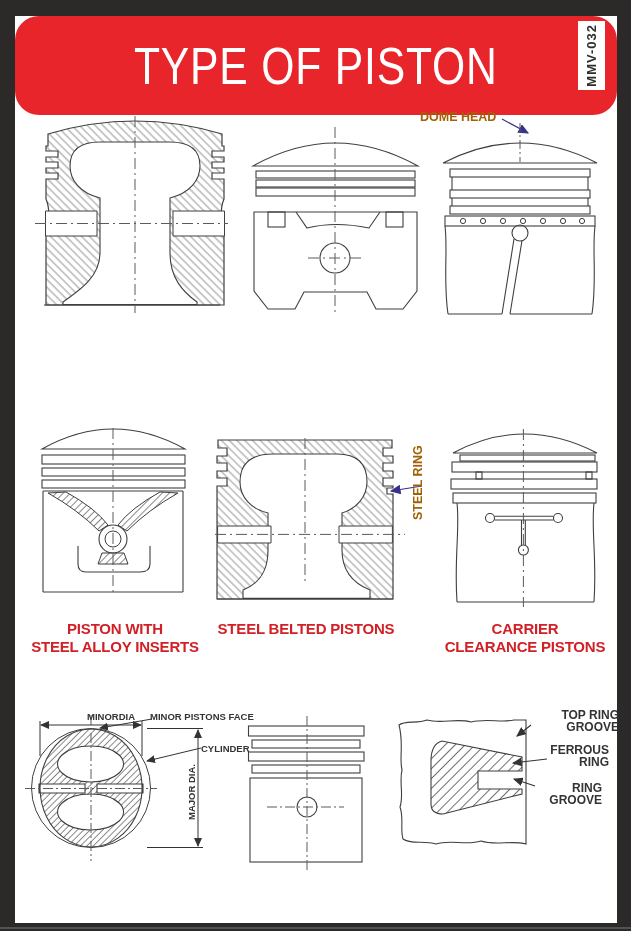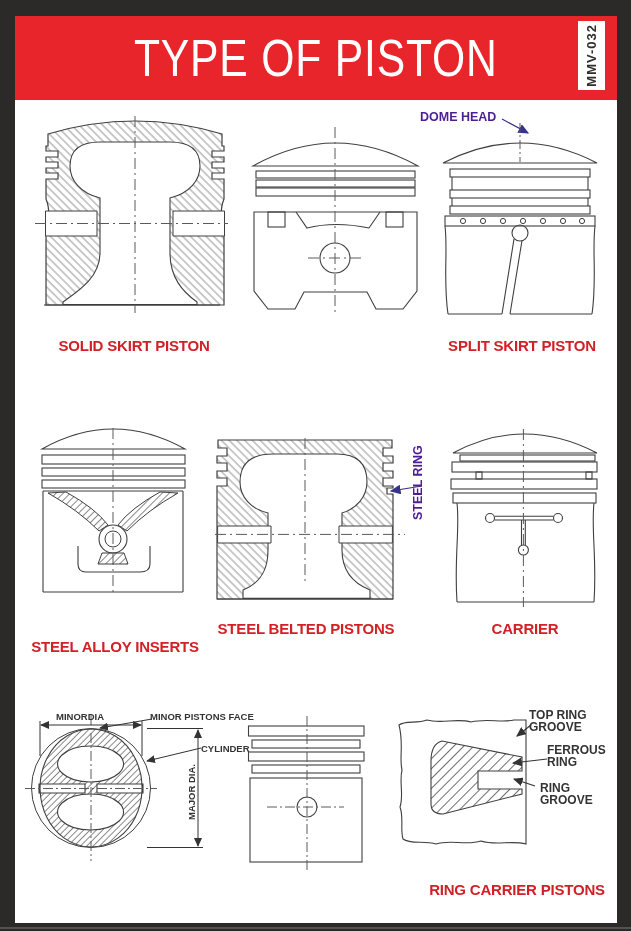--- a/index.html
+++ b/index.html
@@ -1,36 +1,36 @@
 <!DOCTYPE html>
 <html><head>
 <meta charset="utf-8">
 <style>
   html,body{margin:0;padding:0;background:#2b2a28;}
   .frame{position:relative;width:631px;height:931px;background:#2b2a28;overflow:hidden;
          font-family:"Liberation Sans",sans-serif;}
   .frame-bottom-line{position:absolute;left:0;top:927px;width:631px;height:2px;background:#54524f;}
   .poster{position:absolute;left:15px;top:16px;width:602px;height:907px;background:#ffffff;}
-  .banner{position:absolute;left:0;top:0;width:602px;height:84px;background:#e8252b;
-          display:flex;align-items:center;justify-content:center;}
+  .banner{position:absolute;left:0;top:0;width:602px;height:99px;background:#e8252b;
+          display:flex;align-items:center;justify-content:center;border-radius:24px;}
   .title{color:#ffffff;font-size:52px;font-weight:400;letter-spacing:1px;
          transform:scaleX(0.82);transform-origin:center;white-space:nowrap;}
   .code-box{position:absolute;left:563px;top:5px;width:27px;height:69px;background:#ffffff;
             display:flex;align-items:center;justify-content:center;}
   .code-box span{writing-mode:vertical-rl;transform:rotate(180deg);
                  font-size:13px;font-weight:bold;color:#2f2e2c;letter-spacing:1px;}
   .fig{position:absolute;}
   .lbl{position:absolute;color:#d22027;font-weight:bold;font-size:15px;
        text-align:center;width:200px;letter-spacing:-0.2px;white-space:nowrap;}
-  .ann-navy{position:absolute;color:#4c1d95;font-weight:bold;font-size:12.5px;white-space:nowrap;}
+  .ann-navy{position:absolute;color:#a16207;font-weight:bold;font-size:12.5px;white-space:nowrap;}
   .ann-navy.vert{writing-mode:vertical-rl;transform:rotate(180deg);white-space:nowrap;}
   .ann-blk{position:absolute;color:#333333;font-weight:bold;font-size:9.5px;white-space:nowrap;}
   .ann-blk.vert{writing-mode:vertical-rl;transform:rotate(180deg);}
   .ann-blk2{position:absolute;color:#333333;font-weight:bold;font-size:12px;line-height:11.5px;
-            text-align:left;}
+            text-align:right;}
   svg{display:block;overflow:visible;}
 </style>
 </head>
 <body>
 
 <div class="frame">
   <div class="poster">
 
     <div class="banner">
       <div class="title">TYPE OF PISTON</div>
@@ -95,22 +95,20 @@
           <circle cx="45" cy="111" r="2.6"></circle>
         <circle cx="65" cy="111" r="2.6"></circle>
           <circle cx="85" cy="111" r="2.6"></circle>
         <circle cx="105" cy="111" r="2.6"></circle>
           <circle cx="125" cy="111" r="2.6"></circle>
         <circle cx="144" cy="111" r="2.6"></circle>
       </g>
     </svg>
     <div class="ann-navy" style="left:405px;top:94px">DOME HEAD</div>
 
-    <div class="lbl" style="left:19px;top:321px">SOLID SKIRT PISTON</div>
-    <div class="lbl" style="left:407px;top:321px">SPLIT SKIRT PISTON</div>
 
     <svg class="fig" style="left:25px;top:412px" width="150" height="170" viewBox="0 0 150 170">
       <defs>
         <pattern id="h4" width="5" height="5" patternUnits="userSpaceOnUse" patternTransform="rotate(-45)">
           <line x1="0" y1="2.5" x2="5" y2="2.5" stroke="#7a7a7a" stroke-width="0.9"></line>
         </pattern>
       </defs>
       <g fill="none" stroke="#3f3f3f" stroke-width="1.1">
         <path d="M2,21 Q73,-19 145,21 Z"></path>
         <rect x="2" y="27" width="143" height="9"></rect>
@@ -159,23 +157,25 @@
         <path d="M7,74 C10,100 4,130 7,173 M144,74 C141,100 147,130 144,173 M7,173 H144"></path>
         <circle cx="40" cy="89" r="4.5"></circle>
         <circle cx="108" cy="89" r="4.5"></circle>
         <path d="M44.5,87.2 H103.5 M44.5,91 H103.5"></path>
         <path d="M71.5,91 V117 M75.3,91 V117"></path>
         <circle cx="73.4" cy="121" r="5"></circle>
       </g>
       <line x1="73.4" y1="0" x2="73.4" y2="178" stroke="#5a5a5a" stroke-width="1" stroke-dasharray="11,4,2,4"></line>
     </svg>
 
+    <div class="lbl" style="left:0px;top:604px">PISTON WITH</div>
     <div class="lbl" style="left:191px;top:604px">STEEL BELTED PISTONS</div>
     <div class="lbl" style="left:0px;top:622px">STEEL ALLOY INSERTS</div>
     <div class="lbl" style="left:410px;top:604px">CARRIER</div>
+    <div class="lbl" style="left:410px;top:622px">CLEARANCE PISTONS</div>
 
     <svg class="fig" style="left:10px;top:685px" width="220" height="165" viewBox="0 0 220 165">
       <defs>
         <pattern id="h7" width="4.5" height="4.5" patternUnits="userSpaceOnUse" patternTransform="rotate(-45)">
           <line x1="0" y1="2.2" x2="4.5" y2="2.2" stroke="#7a7a7a" stroke-width="0.9"></line>
         </pattern>
         <marker id="arr7e" markerWidth="10" markerHeight="8" refX="8" refY="4" orient="auto">
           <path d="M0,0 L9,4 L0,8 Z" fill="#333333"></path>
         </marker>
         <marker id="arr7s" markerWidth="10" markerHeight="8" refX="8" refY="4" orient="auto-start-reverse">
@@ -194,21 +194,21 @@
         <line x1="15" y1="20" x2="15" y2="55"></line>
         <line x1="117" y1="20" x2="117" y2="55"></line>
         <line x1="16" y1="24" x2="116" y2="24" marker-start="url(#arr7s)" marker-end="url(#arr7e)"></line>
         <line x1="127" y1="18" x2="75" y2="27" marker-end="url(#arr7e)"></line>
         <line x1="176" y1="47" x2="122" y2="60" marker-end="url(#arr7e)"></line>
         <line x1="122" y1="27.5" x2="178" y2="27.5"></line>
         <line x1="122" y1="146.5" x2="178" y2="146.5"></line>
         <line x1="173" y1="29" x2="173" y2="145" marker-start="url(#arr7s)" marker-end="url(#arr7e)"></line>
       </g>
     </svg>
-    <div class="ann-blk" style="left:41px;top:695px;width:90px;text-align:left">MINORDIA</div>
+    <div class="ann-blk" style="left:30px;top:695px;width:90px;text-align:right">MINORDIA</div>
     <div class="ann-blk" style="left:135px;top:695px">MINOR PISTONS FACE</div>
     <div class="ann-blk" style="left:186px;top:727px">CYLINDER</div>
     <div class="ann-blk vert" style="left:171px;top:752px;height:52px">MAJOR DIA.</div>
 
     <svg class="fig" style="left:233px;top:698px" width="120" height="157" viewBox="0 0 120 157">
       <g fill="none" stroke="#3f3f3f" stroke-width="1.1">
         <rect x="0.5" y="12" width="115.5" height="10"></rect>
         <rect x="4" y="26" width="108" height="8"></rect>
         <rect x="0.5" y="38" width="115.5" height="9"></rect>
         <rect x="4" y="51" width="108" height="8"></rect>
@@ -233,17 +233,16 @@
       <g stroke="#333333" stroke-width="1.1" fill="none">
         <line x1="136" y1="14" x2="122" y2="25" marker-end="url(#arr9)"></line>
         <line x1="152" y1="48" x2="118" y2="52" marker-end="url(#arr9)"></line>
         <line x1="140" y1="75" x2="119" y2="68" marker-end="url(#arr9)"></line>
       </g>
     </svg>
     <div class="ann-blk2" style="left:514px;top:694px;width:90px">TOP RING GROOVE</div>
     <div class="ann-blk2" style="left:532px;top:729px;width:62px">FERROUS RING</div>
     <div class="ann-blk2" style="left:525px;top:767px;width:62px">RING GROOVE</div>
 
-    <div class="lbl" style="left:402px;top:865px">RING CARRIER PISTONS</div>
 
   </div>
   <div class="frame-bottom-line"></div>
 </div>
 
 </body></html>

